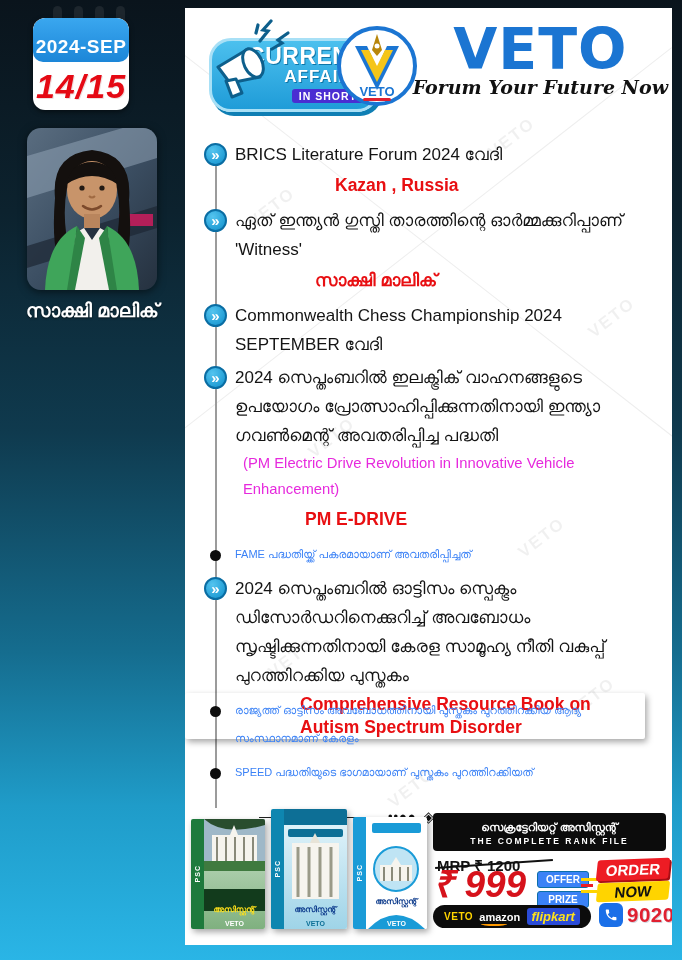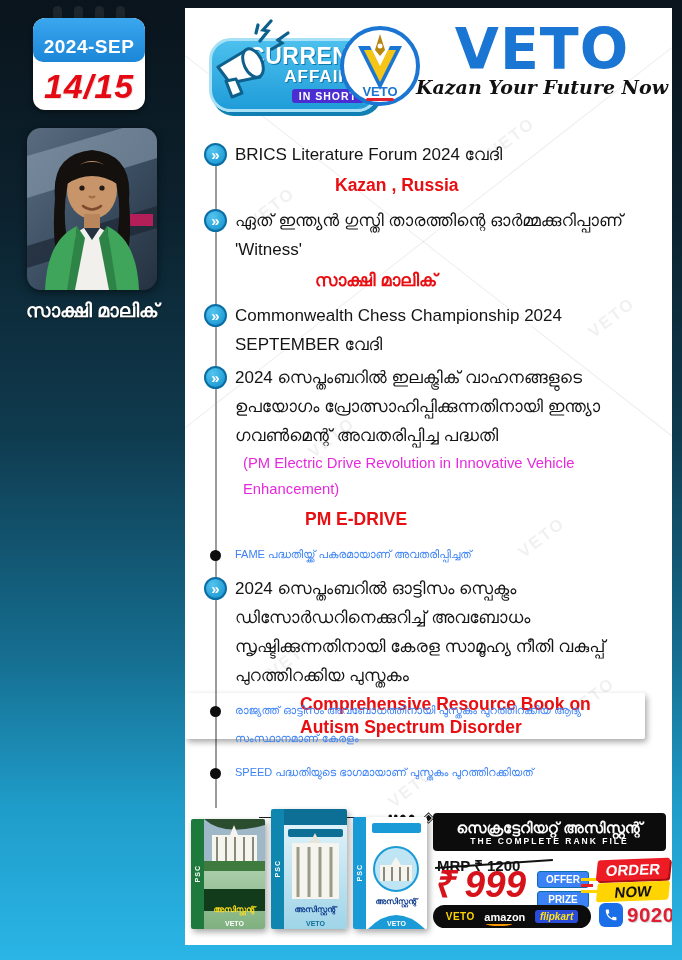--- a/index.html
+++ b/index.html
@@ -8,21 +8,21 @@
 
   .canvas { position:relative; width:682px; height:960px;
     background:linear-gradient(180deg,#0a141c 0%,#0c222e 22%,#0f3a4e 45%,#156d8f 68%,#1f9cc9 84%,#2ab5e6 100%); }
 
   
   .sidebar { position:absolute; left:0; top:0; width:185px; height:960px; }
 
   .calendar { position:absolute; left:33px; top:6px; width:112px; height:104px; }
   .cal-rings { position:absolute; top:0; left:0; width:100%; height:22px; display:flex; justify-content:space-around; padding:0 14px; }
   .cal-ring { width:9px; height:22px; background:#1d262d; border-radius:5px; box-shadow:inset 0 -3px 0 rgba(255,255,255,.15); }
-  .cal-body { position:absolute; top:12px; left:0; width:112px; height:92px; background:#fff; border-radius:12px; overflow:hidden; box-shadow:0 2px 5px rgba(0,0,0,.5); }
+  .cal-body { position:absolute; top:12px; left:0; width:96px; height:92px; background:#fff; border-radius:12px; overflow:hidden; box-shadow:0 2px 5px rgba(0,0,0,.5); }
   .cal-head { height:44px; background:linear-gradient(180deg,#3aa7ef,#1c86d8); display:flex; align-items:flex-end; justify-content:center; padding-bottom:4px; border-radius:12px 12px 10px 10px; }
   .cal-head span { color:#fff; font-weight:bold; font-size:19px; letter-spacing:.5px; }
   .cal-day { height:48px; display:flex; align-items:center; justify-content:center; }
   .cal-day span { color:#e50914; font-weight:900; font-size:34px; font-style:italic; letter-spacing:1px; text-shadow:1px 1px 0 #7a0a0a22; }
 
   .photo-card { position:absolute; left:27px; top:128px; width:130px; height:162px; border-radius:14px; overflow:hidden; box-shadow:0 2px 8px rgba(0,0,0,.55); }
   .photo-caption { position:absolute; left:0; top:300px; width:185px; text-align:center; color:#fff; font-weight:bold; font-size:19px; text-shadow:0 1px 2px rgba(0,0,0,.6); }
 
   
   .panel { position:absolute; left:185px; top:8px; width:487px; height:937px; background:#ffffff; overflow:hidden; }
@@ -69,42 +69,42 @@
   .footer { position:absolute; left:0; bottom:14px; width:487px; height:122px; }
   .book { position:absolute; box-shadow:2px 3px 6px rgba(0,0,0,.35); border-radius:2px; overflow:hidden; display:flex; }
   .book .spine { width:13px; display:flex; align-items:center; justify-content:center; }
   .book .spine span { writing-mode:vertical-rl; transform:rotate(180deg); font-size:7px; font-weight:bold; color:#fff; letter-spacing:1px; }
   .book .face { flex:1; position:relative; }
   .book .face .ttl { position:absolute; left:0; right:0; bottom:14px; text-align:center; font-weight:bold; font-size:8px; }
   .book .face .brand { position:absolute; left:0; right:0; bottom:2px; text-align:center; font-size:7px; font-weight:bold; }
 
   .banner { position:absolute; left:248px; top:4px; width:233px; height:38px; background:#0c0c0c; border-radius:4px;
     display:flex; flex-direction:column; align-items:center; justify-content:center; }
-  .banner .b1 { color:#fff; font-weight:900; font-size:15px; line-height:17px; }
+  .banner .b1 { color:#fff; font-weight:900; font-size:11px; line-height:17px; }
   .banner .b2 { color:#fff; font-weight:bold; font-size:8.5px; letter-spacing:2px; }
 
   .mrp { position:absolute; left:252px; top:46px; color:#111; font-weight:900; font-size:15px; }
   .mrp .strike { position:absolute; left:-2px; top:8px; width:118px; height:2px; background:#111; transform:rotate(-4deg); }
   .price { position:absolute; left:248px; top:58px; color:#d6121b; font-weight:900; font-size:37px; line-height:36px; font-style:italic; }
   .offer-badges { position:absolute; left:352px; top:62px; display:flex; flex-direction:column; gap:3px; }
   .offer-badges span { background:#3b82f6; color:#fff; font-weight:900; font-size:10px; padding:2px 8px; border-radius:3px; border:1px solid #0c6fa8; text-align:center; }
 
   .order { position:absolute; left:412px; top:50px; width:72px; }
   .order .o1 { background:#ed1c24; color:#fff; font-weight:900; font-size:15px; text-align:center; padding:2px 4px; transform:skew(-8deg) rotate(-2deg); border-radius:3px; box-shadow:2px 2px 0 #a80e14; }
   .order .o2 { background:#ffd400; color:#111; font-weight:900; font-size:15px; text-align:center; padding:1px 4px; margin-top:2px; transform:skew(-8deg) rotate(-2deg); border-radius:3px; }
   .speedlines { position:absolute; left:-16px; top:16px; width:16px; }
   .speedlines div { height:3px; margin:3px 0; background:#ffd400; }
   .speedlines div:nth-child(2){ background:#ed1c24; width:12px; }
 
   .stores { position:absolute; left:248px; top:96px; width:158px; height:23px; background:#0c0c0c; border-radius:12px;
     display:flex; align-items:center; justify-content:space-around; padding:0 8px; }
   .store-veto { color:#ffd400; font-weight:900; font-size:10px; letter-spacing:.5px; }
   .store-amazon { color:#fff; font-weight:bold; font-size:11px; position:relative; }
   .store-amazon i { position:absolute; left:2px; bottom:-3px; width:26px; height:4px; border-bottom:2px solid #ff9900; border-radius:0 0 50% 50%; }
-  .store-flipkart { background:#2a4bd7; color:#ffe11b; font-style:italic; font-weight:bold; font-size:10px; padding:1px 5px; border-radius:3px; }
+  .store-flipkart { background:#2a4bd7; color:#ffe11b; font-style:italic; font-weight:bold; font-size:13px; padding:1px 5px; border-radius:3px; }
 
   .phone { position:absolute; left:414px; top:94px; display:flex; align-items:center; gap:4px; }
   .phone-ic { width:24px; height:24px; border-radius:6px; background:#1a6fe8; display:flex; align-items:center; justify-content:center; }
   .phone-num { color:#e02030; font-weight:900; font-size:20.5px; letter-spacing:.5px; text-shadow:1px 1px 0 #1a2a5a33; white-space:nowrap; }
 </style>
 </head>
 <body>
 
 <div class="canvas">
 
@@ -197,21 +197,21 @@
         <circle cx="42" cy="42" r="38" fill="#fff" stroke="#1b75d2" stroke-width="4"></circle>
         <path d="M20 22 L42 66 L64 22 L52 22 L42 44 L32 22 Z" fill="#1b75d2"></path>
         <path d="M26 26 L42 58 L58 26 L50 26 L42 42 L34 26 Z" fill="#f5c518"></path>
         <path d="M42 10 L37 26 L42 32 L47 26 Z" fill="#b8860b"></path>
         <circle cx="42" cy="22" r="2.5" fill="#fff"></circle>
         <text x="42" y="72" text-anchor="middle" font-size="13" font-weight="bold" fill="#1b75d2" font-family="Liberation Sans, sans-serif">VETO</text>
         <rect x="28" y="74" width="28" height="3" rx="1.5" fill="#e02030"></rect>
       </svg>
       <div class="veto-big">
         <span class="veto-word">VETO</span>
-        <span class="veto-tag">Kazan Your Future Now</span>
+        <span class="veto-tag">Forum Your Future Now</span>
       </div>
     </div>
 
     <div class="timeline"></div>
 
     <div class="content">
 
       <div class="row">
         <span class="marker-chevron">»</span>
         <div class="q-text">BRICS Literature Forum 2024 വേദി</div>

